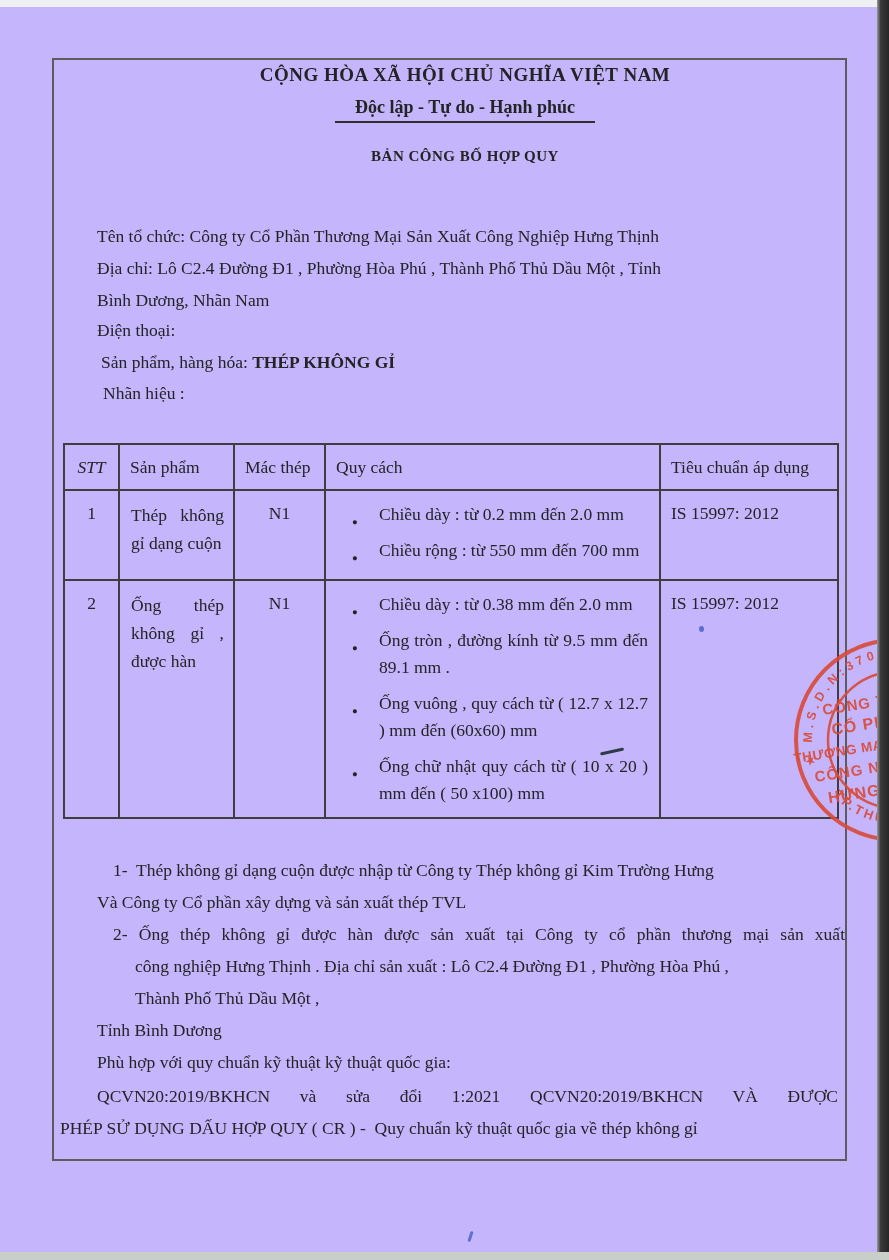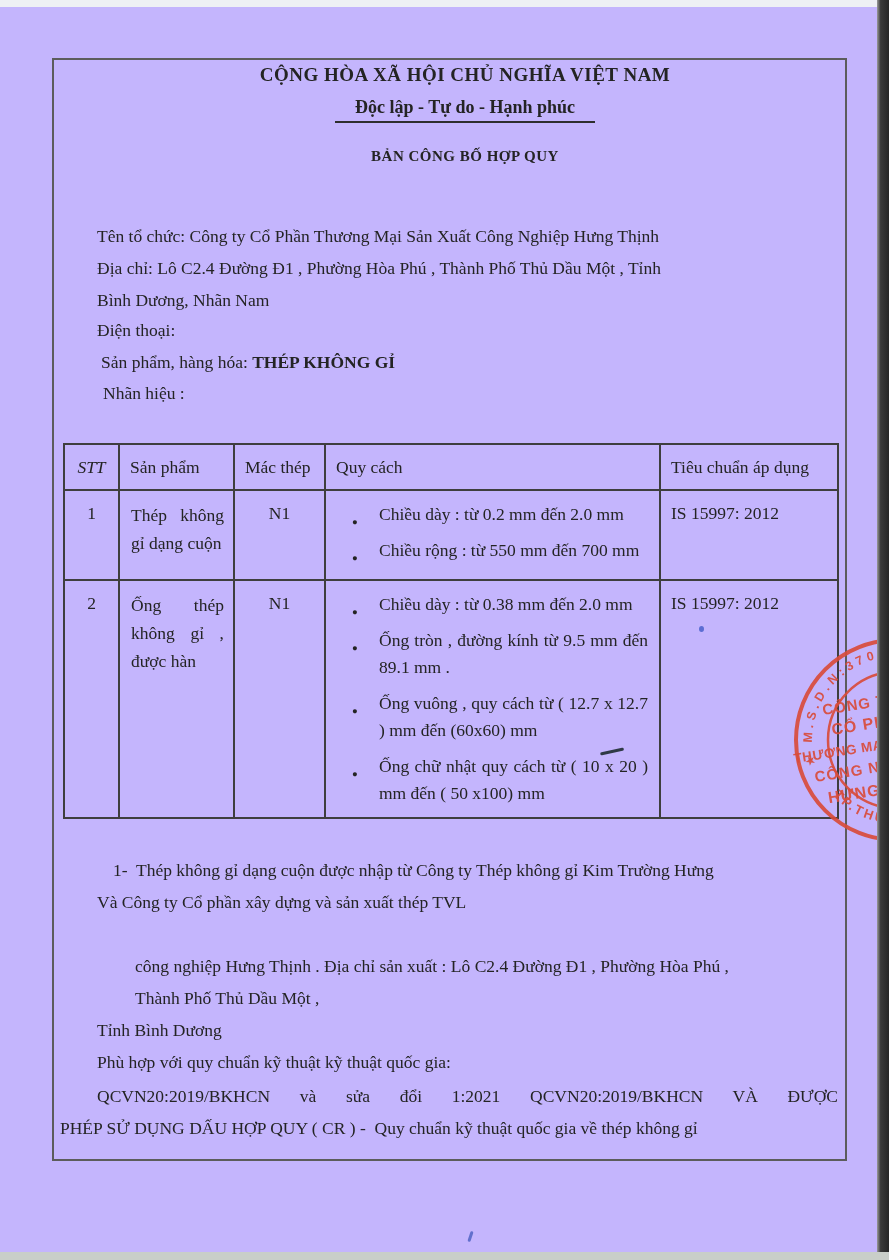--- a/index.html
+++ b/index.html
@@ -112,20 +112,21 @@
           <li>Ống chữ nhật quy cách từ ( 10 x 20 ) mm đến ( 50 x100) mm</li>
         </ul>
       </td>
       <td class="cell-std">IS 15997: 2012</td>
     </tr>
   </tbody>
     </table>
 
   <div class="line" style="left:113px; top:858px;">1-  Thép không gỉ dạng cuộn được nhập từ Công ty Thép không gỉ Kim Trường Hưng</div>
   <div class="line" style="left:97px;  top:890px;">Và Công ty Cổ phần xây dựng và sản xuất thép TVL</div>
+  <div class="line just-last" style="left:113px; top:922px; width:732px;">2-  Ống thép không gỉ được hàn được sản xuất tại Công ty cổ phần thương mại sản xuất</div>
   <div class="line" style="left:135px; top:954px;">công nghiệp Hưng Thịnh . Địa chỉ sản xuất : Lô C2.4 Đường Đ1 , Phường Hòa Phú ,</div>
   <div class="line" style="left:135px; top:986px;">Thành Phố Thủ Dầu Một ,</div>
   <div class="line" style="left:97px;  top:1018px;">Tỉnh Bình Dương</div>
   <div class="line" style="left:97px;  top:1050px;">Phù hợp với quy chuẩn kỹ thuật kỹ thuật quốc gia:</div>
   <div class="line just-last" style="left:97px; top:1084px; width:741px;">QCVN20:2019/BKHCN  và  sửa  đổi  1:2021  QCVN20:2019/BKHCN  VÀ  ĐƯỢC</div>
   <div class="line" style="left:60px;  top:1116px;">PHÉP SỬ DỤNG DẤU HỢP QUY ( CR ) -  Quy chuẩn kỹ thuật quốc gia về thép không gỉ</div>
 
   <svg class="stamp" viewBox="0 0 220 220" style="font-family:'Liberation Sans','DejaVu Sans',sans-serif;">
     <g stroke="#d94c3b" fill="none" opacity="0.92">
       <circle cx="110" cy="110" r="100" stroke-width="4"></circle>

